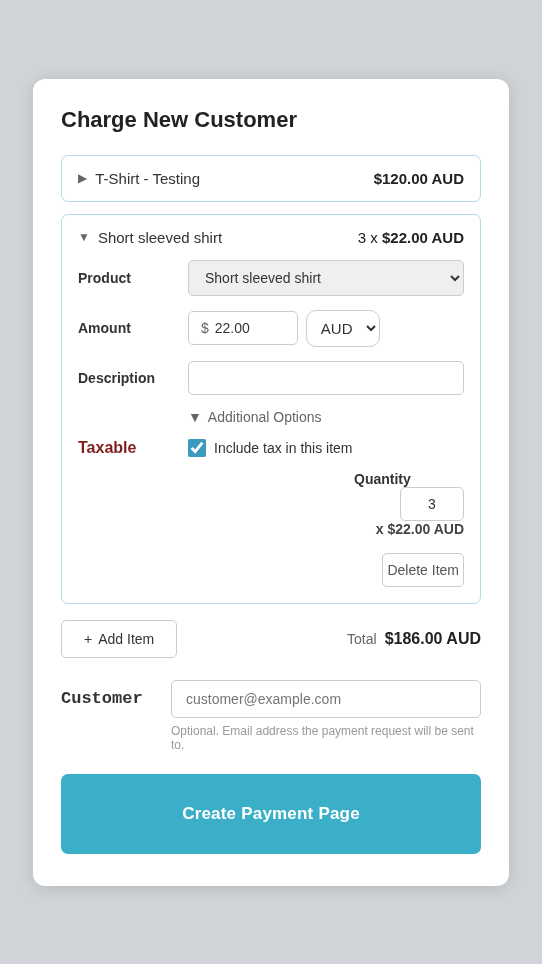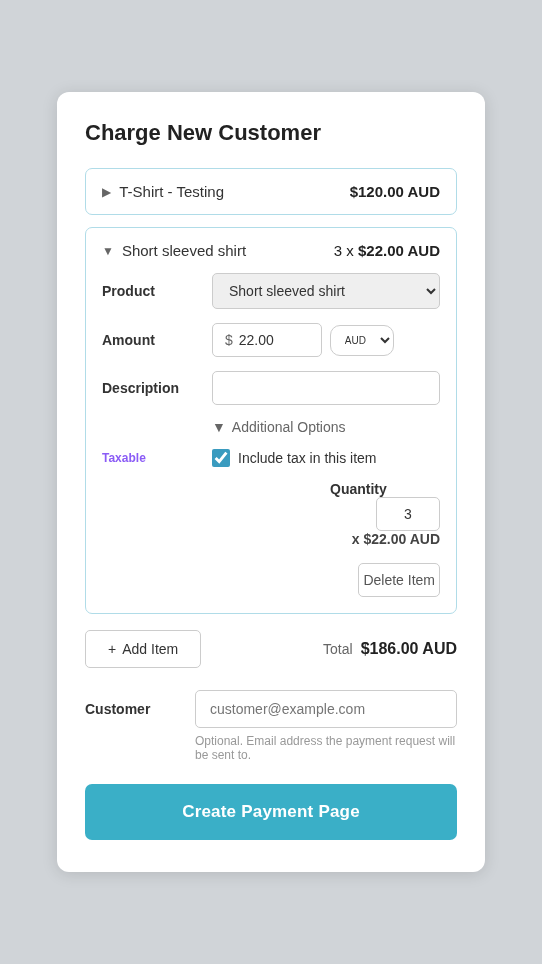--- a/index.html
+++ b/index.html
@@ -7,21 +7,21 @@
       background: #d0d4d8;
       display: flex;
       justify-content: center;
       align-items: center;
       min-height: 964px;
       font-family: -apple-system, BlinkMacSystemFont, 'Segoe UI', sans-serif;
     }
     .card {
       background: #fff;
       border-radius: 12px;
-      width: 428px;
+      width: 476px;
       padding: 28px 28px 32px 28px;
       box-shadow: 0 2px 16px rgba(0,0,0,0.13);
     }
     .card-title {
       font-size: 22px;
       font-weight: 700;
       color: #222;
       margin-bottom: 22px;
     }
     
@@ -122,21 +122,21 @@
       outline: none;
       font-size: 14px;
       color: #333;
       width: 70px;
       background: transparent;
     }
     .currency-select {
       border: 1.5px solid #ccc;
       border-radius: 10px;
       padding: 8px 10px;
-      font-size: 10px;
+      font-size: 15px;
       color: #333;
       outline: none;
       background: #fff;
       cursor: pointer;
     }
 
     
     .additional-options-toggle {
       display: flex;
       align-items: center;
@@ -149,23 +149,23 @@
     }
 
     
     .taxable-row {
       display: flex;
       align-items: center;
       margin-bottom: 14px;
     }
     .taxable-label {
       width: 110px;
-      font-size: 12px;
+      font-size: 16px;
       font-weight: 600;
-      color: #8b5cf6;
+      color: #7f1d1d;
     }
     .taxable-check-group {
       display: flex;
       align-items: center;
       gap: 8px;
     }
     .taxable-check-group input[type="checkbox"] {
       width: 18px;
       height: 18px;
       accent-color: #3a9bbf;
@@ -262,24 +262,25 @@
       margin-bottom: 22px;
     }
     .customer-inner {
       display: flex;
       align-items: center;
       gap: 10px;
       margin-bottom: 6px;
     }
     .customer-field-label {
       width: 100px;
-      font-size: 14px;
+      font-size: 17px;
       font-weight: 600;
       color: #333;
       flex-shrink: 0;
+      font-family: Liberation Mono, monospace;
     }
     .customer-input {
       flex: 1;
       border: 1.5px solid #ccc;
       border-radius: 5px;
       padding: 10px 14px;
       font-size: 14px;
       color: #aaa;
       outline: none;
     }
@@ -288,21 +289,21 @@
       color: #999;
       margin-left: 110px;
     }
 
     
     .create-btn {
       width: 100%;
       background: #3aafc7;
       border: none;
       border-radius: 7px;
-      padding: 18px;
+      padding: 30px;
       font-size: 17px;
       font-weight: 600;
       color: #fff;
       cursor: pointer;
       letter-spacing: 0.2px;
     }
   </style>
 </head>
 <body>
 

